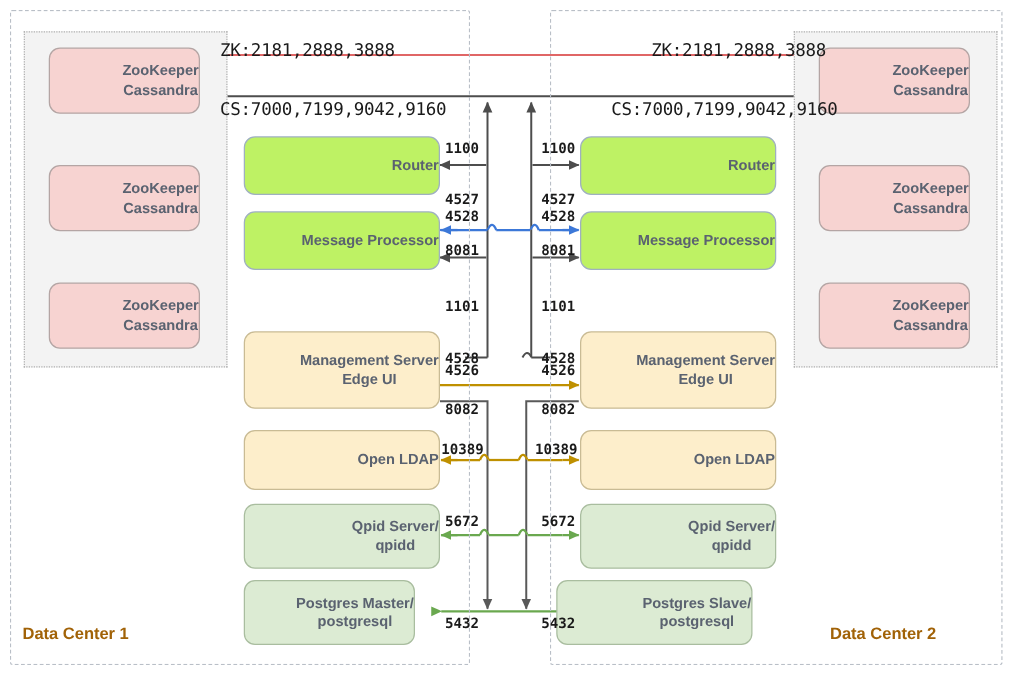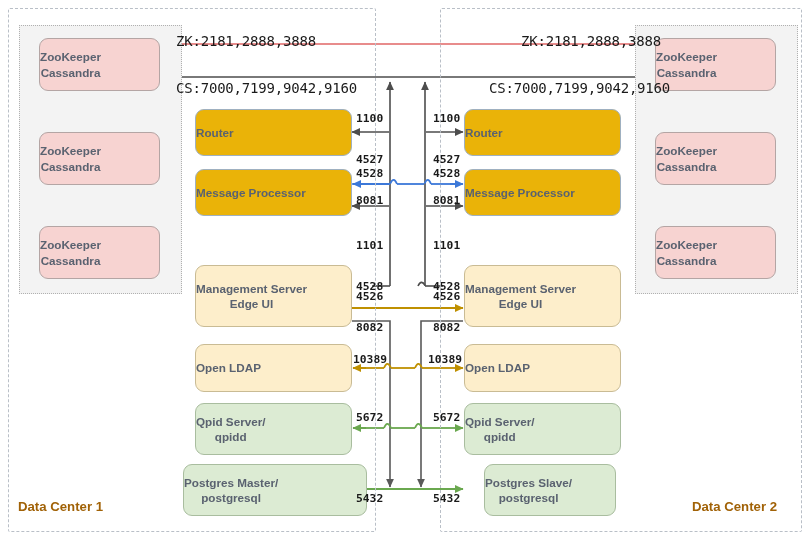--- a/index.html
+++ b/index.html
@@ -5,25 +5,25 @@
   html,body{margin:0;padding:0;background:#ffffff;}
   body{font-family:"Liberation Sans", sans-serif;}
   #stage{position:relative;width:808px;height:546px;overflow:hidden;background:#fff;}
   #svgroot{position:absolute;left:0;top:0;width:808px;height:546px;}
 
   .dc-frame{position:absolute;border:1.4px dashed #b9bfc7;border-radius:2px;}
   .zk-group{position:absolute;background:#f3f3f3;border:1.6px dotted #b0b0b0;}
 
   .node{position:absolute;box-sizing:border-box;border-radius:9px;
         border:1.3px solid #9aa0a6;display:flex;align-items:center;
-        justify-content:flex-start;text-align:center;line-height:1.32;
+        justify-content:flex-end;text-align:center;line-height:1.32;
         font-weight:bold;font-size:11.7px;color:#5a6270;
         font-family:"Liberation Sans", sans-serif;}
   .node.pink{background:#f7d3d1;border-color:#b4a5a4;}
-  .node.blue{background:#eab308;border-color:#9fb0c0;}
+  .node.blue{background:#bef264;border-color:#9fb0c0;}
   .node.yellow{background:#fdeecb;border-color:#c9bb94;}
   .node.green{background:#dcebd3;border-color:#a9bd9f;}
 
   .plabel{position:absolute;font-size:14px;color:#1a1a1a;
           font-family:"DejaVu Sans Mono", monospace;white-space:pre;letter-spacing:-0.2px;}
   .portnum{position:absolute;font-size:11.3px;color:#1a1a1a;
            font-family:"DejaVu Sans Mono", monospace;white-space:pre;line-height:1.22;font-weight:bold;}
   .dc-title{position:absolute;font-size:13.2px;font-weight:bold;color:#a16207;
             font-family:"Liberation Sans", sans-serif;white-space:nowrap;}
 </style>
@@ -197,21 +197,21 @@
   </div>
   <div class="node yellow" style="left:195px; top:344px; width:157px; height:48px;">
     <span>Open LDAP</span>
   </div>
   <div class="node green" style="left:195px; top:403px; width:157px; height:52px;">
     <span>
       <span>Qpid Server/</span><br>
       <span>qpidd</span>
     </span>
   </div>
-  <div class="node green" style="left:183px; top:464px; width:184px; height:52px;">
+  <div class="node green" style="left:195px; top:464px; width:137px; height:52px;">
     <span>
       <span>Postgres Master/</span><br>
       <span>postgresql</span>
     </span>
   </div>
 
   <div class="node pink" style="left:655px; top:38px; width:121px; height:53px;">
     <span>
       <span>ZooKeeper</span><br>
       <span>Cassandra</span>
@@ -245,21 +245,21 @@
   </div>
   <div class="node yellow" style="left:464px; top:344px; width:157px; height:48px;">
     <span>Open LDAP</span>
   </div>
   <div class="node green" style="left:464px; top:403px; width:157px; height:52px;">
     <span>
       <span>Qpid Server/</span><br>
       <span>qpidd</span>
     </span>
   </div>
-  <div class="node green" style="left:484px; top:464px; width:132px; height:52px;">
+  <div class="node green" style="left:445px; top:464px; width:157px; height:52px;">
     <span>
       <span>Postgres Slave/</span><br>
       <span>postgresql</span>
     </span>
   </div>
 
   <div class="plabel" style="left:176px; top:33px;">ZK:2181,2888,3888</div>
   <div class="plabel" style="left:521px; top:33px;">ZK:2181,2888,3888</div>
 
   <div class="plabel" style="left:176px; top:80px;">CS:7000,7199,9042,9160</div>
@@ -296,15 +296,15 @@
   <div class="portnum" style="left:353px; top:353px;">10389</div>
   <div class="portnum" style="left:428px; top:353px;">10389</div>
 
   <div class="portnum" style="left:356px; top:411px;">5672</div>
   <div class="portnum" style="left:433px; top:411px;">5672</div>
 
   <div class="portnum" style="left:356px; top:492px;">5432</div>
   <div class="portnum" style="left:433px; top:492px;">5432</div>
 
   <div class="dc-title" style="left:18px; top:499px;">Data Center 1</div>
-  <div class="dc-title" style="left:692px; top:499px;">Data Center 2</div>
+  <div class="dc-title" style="left:664px; top:499px;">Data Center 2</div>
 
 </div>
 
 </body></html>

